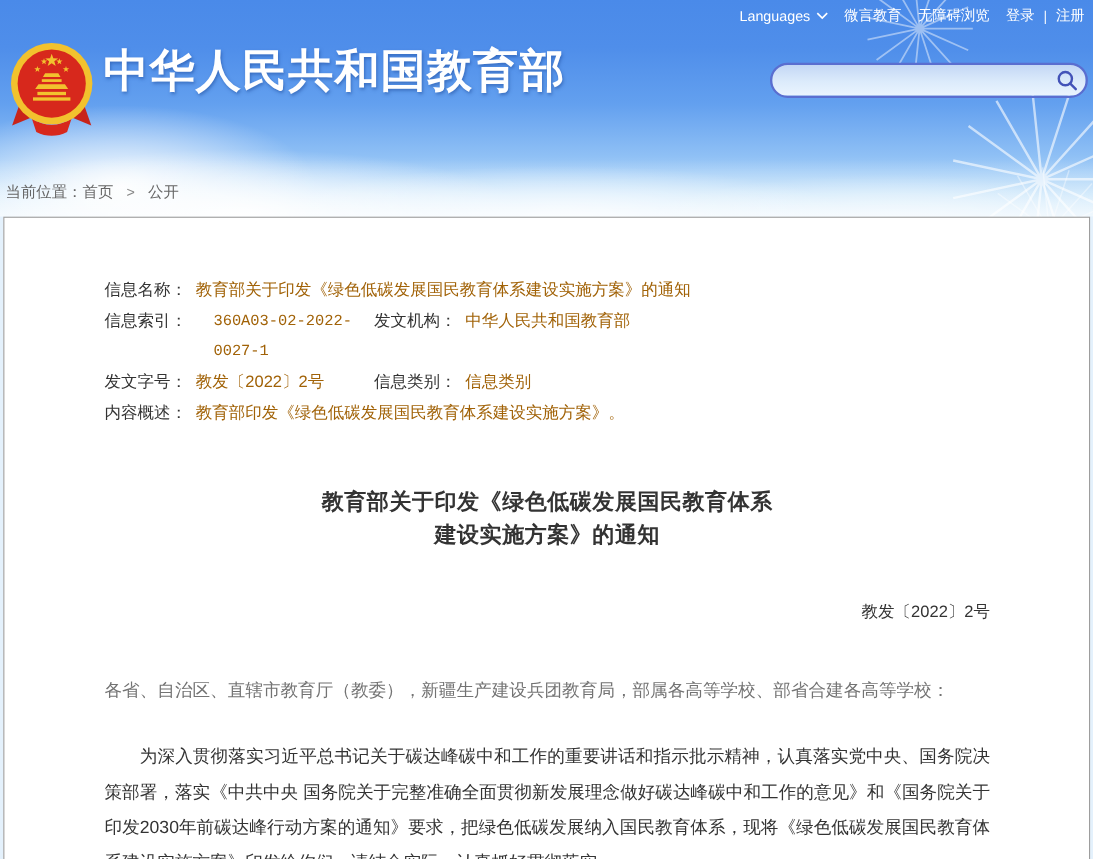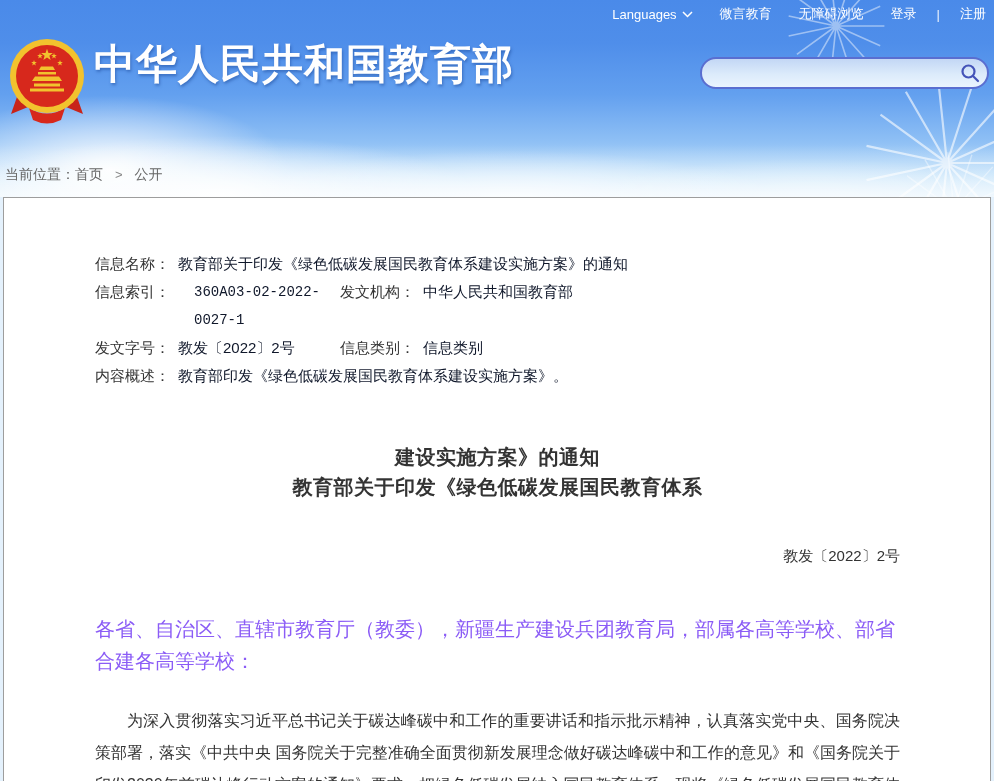--- a/index.html
+++ b/index.html
@@ -15,21 +15,21 @@
   }
   .cloud { position:absolute; background:radial-gradient(ellipse at center, rgba(255,255,255,.95) 0%, rgba(255,255,255,0) 70%); }
   .cloud.c1 { left:-70px; top:95px; width:360px; height:150px; }
   .cloud.c2 { left:-40px; top:135px; width:520px; height:120px; }
   .cloud.c3 { left:240px; top:150px; width:540px; height:100px; opacity:.85; }
   .cloud.c4 { left:580px; top:158px; width:460px; height:90px; opacity:.6; }
   .cloud.band { left:0; top:145px; width:994px; height:52px; background:linear-gradient(180deg, rgba(255,255,255,0), rgba(255,255,255,.55)); }
   .dandelion { position:absolute; pointer-events:none; }
 
   .topbar {
-    position:absolute; top:5px; right:8px; display:flex; align-items:center; gap:27px;
+    position:absolute; top:5px; right:8px; display:flex; align-items:center; gap:15px;
     color:#fff; font-size:13px; z-index:5;
   }
   .topbar a, .topbar .lang { color:#fff; text-decoration:none; cursor:pointer; display:flex; align-items:center; gap:5px; }
   .topbar .sep { margin:0 -7px; opacity:.9; }
 
   .logo-block { position:absolute; left:8px; top:36px; display:flex; align-items:flex-start; z-index:4; }
   .emblem { width:78px; height:88px; flex:0 0 auto; }
   .titles { margin-left:8px; padding-top:6px; }
   .site-title {
     color:#fff; font-size:41px; font-weight:bold; letter-spacing:1px; line-height:1.1;
@@ -62,29 +62,29 @@
   
   .card {
     position:absolute; top:197px; left:3px; width:988px; height:640px;
     background:#fff; border:1px solid #9d9d9d;
   }
   .card-inner { padding:52px 90px 0 91px; color:#333; }
 
   .meta { font-size:15px; line-height:28px; }
   .meta-row { display:flex; }
   .mlabel { font-weight:normal; color:#333; white-space:nowrap; }
-  .mvalue { margin-left:8px; color:#0f172a; }
+  .mvalue { margin-left:8px; color:#a16207; }
   .mono { font-family:"Liberation Mono","DejaVu Sans Mono",monospace; font-size:14px;margin-left:24px; }
   .pair { display:flex; }
   .pair.w1 { width:245px; flex:0 0 auto; }
   .pair.w2 { width:240px; flex:0 0 auto; }
 
   .doc-title { margin-top:52px; text-align:center; font-size:20px; font-weight:bold; line-height:30px; color:#333; letter-spacing:.5px; }
   .doc-number { margin-top:45px; text-align:right; font-size:15px; color:#333; }
-  .salutation { margin-top:47px; font-size:20px; line-height:32px; color:#8b5cf6; }
+  .salutation { margin-top:47px; font-size:16px; line-height:32px; color:#737373; }
   .paragraph  { margin-top:28px; font-size:16px; line-height:32px; color:#333; text-align:justify; text-indent:2em; }
 </style>
 </head>
 <body>
 
 <div class="page">
 
   <div class="header">
     <div class="cloud c1"></div>
     <div class="cloud c2"></div>
@@ -189,22 +189,22 @@
         </div>
         <div class="meta-row">
           <div class="pair">
             <span class="mlabel">内容概述：</span>
             <span class="mvalue">教育部印发《绿色低碳发展国民教育体系建设实施方案》。</span>
           </div>
         </div>
       </div>
 
       <div class="doc-title">
+        <div>教育部关于印发《绿色低碳发展国民教育体系</div>
         <div>建设实施方案》的通知</div>
-        <div>教育部关于印发《绿色低碳发展国民教育体系</div>
       </div>
 
       <div class="doc-number">教发〔2022〕2号</div>
 
       <div class="salutation">各省、自治区、直辖市教育厅（教委），新疆生产建设兵团教育局，部属各高等学校、部省合建各高等学校：</div>
 
       <div class="paragraph">为深入贯彻落实习近平总书记关于碳达峰碳中和工作的重要讲话和指示批示精神，认真落实党中央、国务院决策部署，落实《中共中央 国务院关于完整准确全面贯彻新发展理念做好碳达峰碳中和工作的意见》和《国务院关于印发2030年前碳达峰行动方案的通知》要求，把绿色低碳发展纳入国民教育体系，现将《绿色低碳发展国民教育体系建设实施方案》印发给你们，请结合实际，认真抓好贯彻落实。</div>
 
     </div>
   </div>

